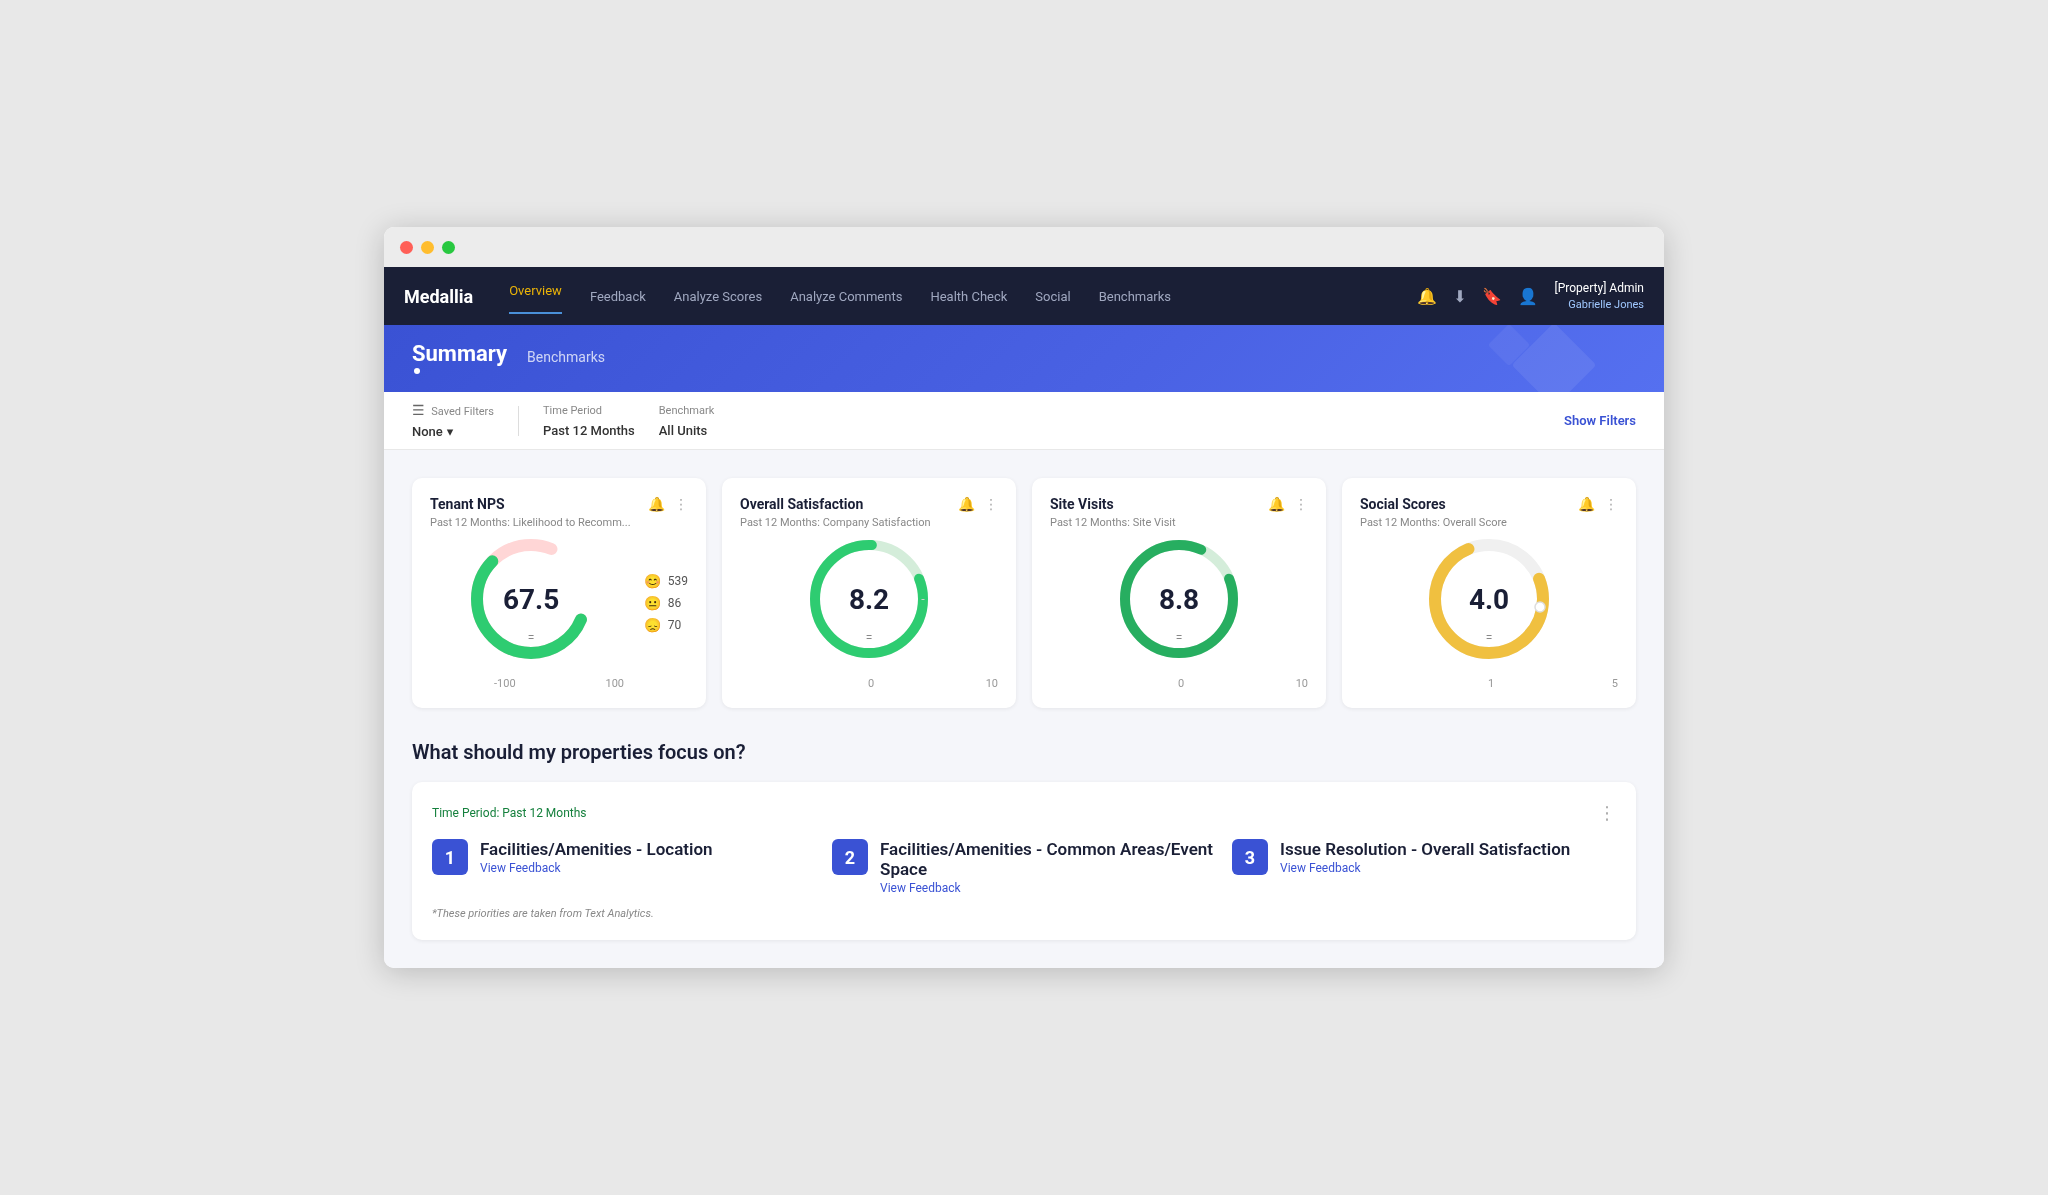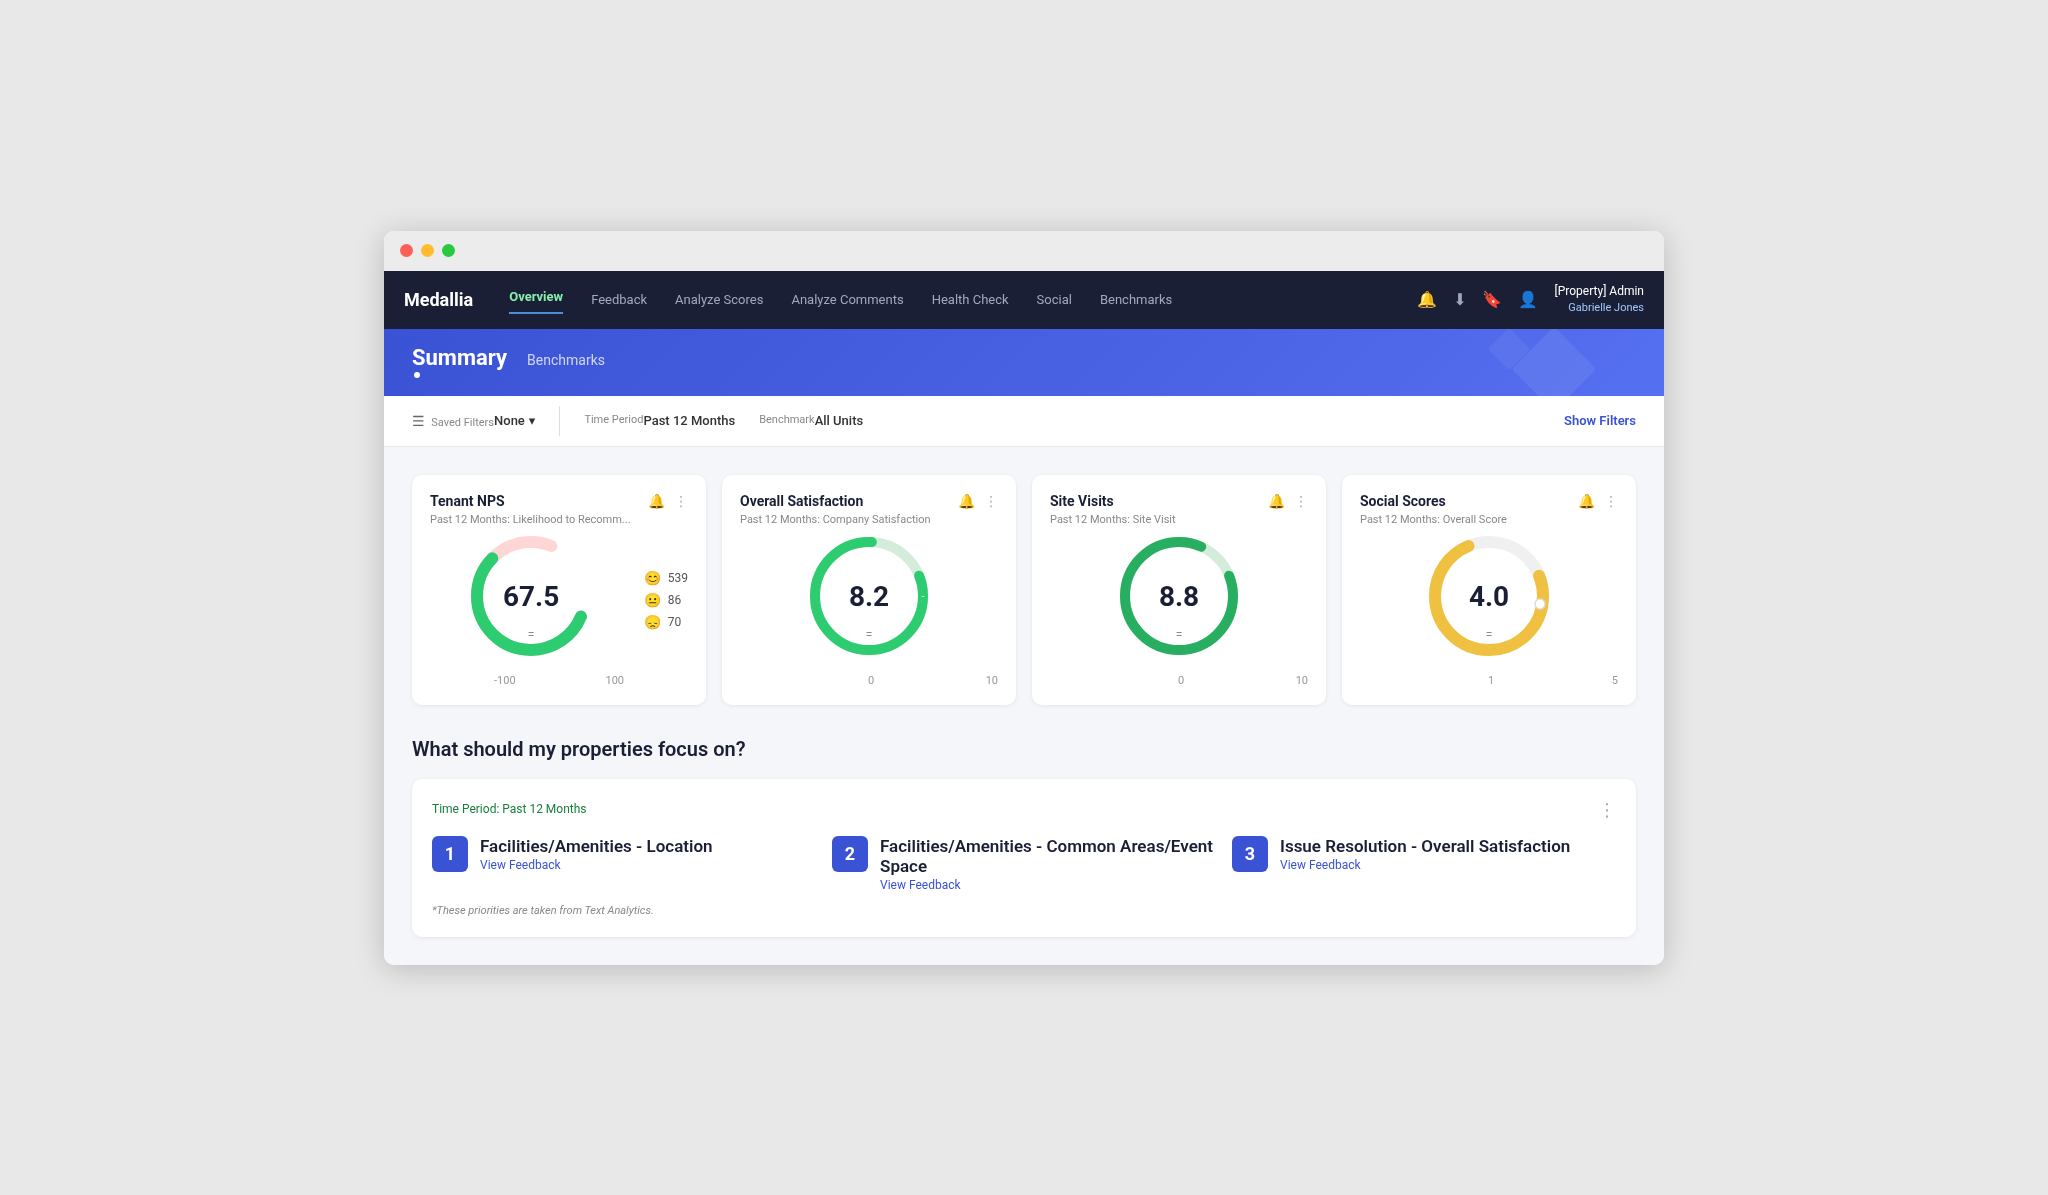--- a/index.html
+++ b/index.html
@@ -45,24 +45,24 @@
       margin-right: 8px;
     }
     .nav-item {
       color: #a0a8c0;
       font-size: 13px;
       cursor: pointer;
       padding: 4px 0;
       text-decoration: none;
     }
     .nav-item.active {
-      color: #86efac;
-      font-weight: 700;
+      color: #eab308;
+      font-weight: 400;
       border-bottom: 2px solid #4a90d9;
-      padding-bottom: 8px;
+      padding-bottom: 14px;
     }
     .nav-right {
       margin-left: auto;
       display: flex;
       align-items: center;
       gap: 16px;
     }
     .nav-icon {
       color: #a0a8c0;
       font-size: 16px;
@@ -133,22 +133,22 @@
     .filters-bar {
       background: #fff;
       border-bottom: 1px solid #e8e8e8;
       padding: 10px 28px;
       display: flex;
       align-items: center;
       gap: 24px;
     }
     .filter-group {
       display: flex;
-      flex-direction: row;
-      gap: 0;
+      flex-direction: column;
+      gap: 6px;
     }
     .filter-label {
       font-size: 11px;
       color: #888;
     }
     .filter-value {
       font-size: 13px;
       color: #333;
       font-weight: 500;
       display: flex;

